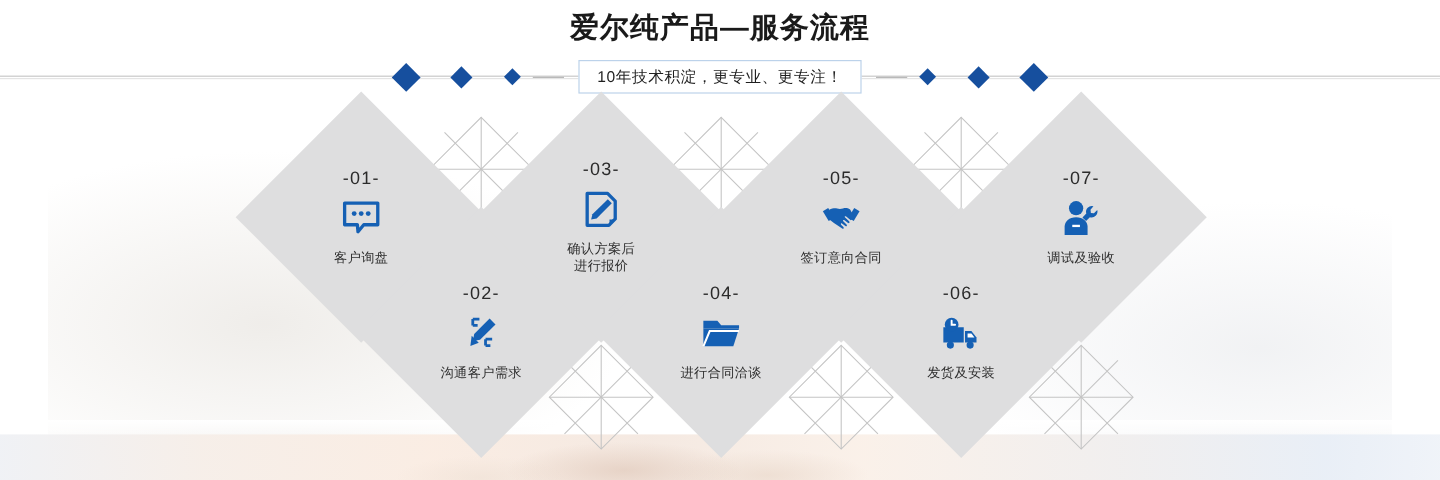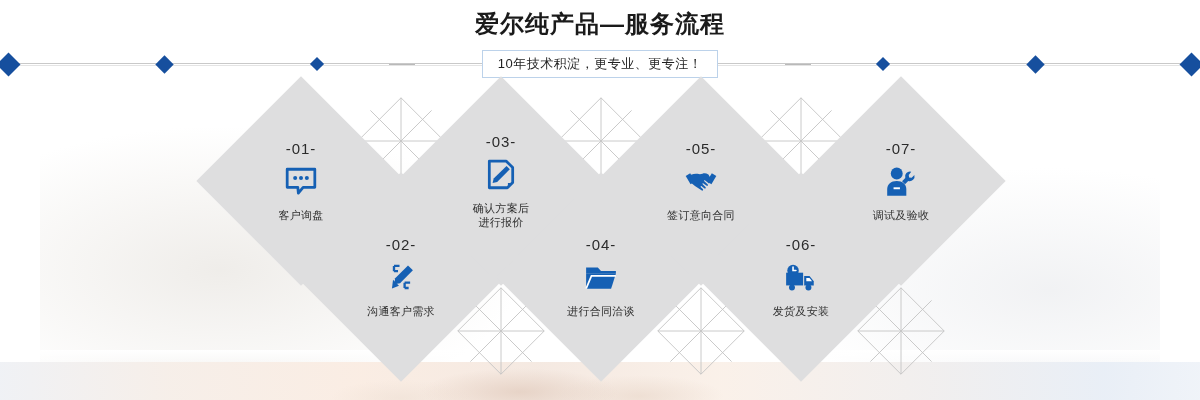--- a/index.html
+++ b/index.html
@@ -52,21 +52,21 @@
   .hdr-rule.r2{top:65px;background:#e4e4e4;}
 
   .title{
     position:absolute;left:0;top:9px;width:1200px;text-align:center;
     font-size:24px;font-weight:bold;color:#1a1a1a;letter-spacing:1px;
     line-height:30px;white-space:nowrap;
   }
 
   .subbar{
     position:absolute;left:0;top:47px;width:1200px;height:34px;
-    display:flex;align-items:center;justify-content:space-between;gap:12px;
+    display:flex;align-items:center;justify-content:center;gap:12px;
   }
   .dia{transform:rotate(45deg);background:#164F9E;flex:0 0 auto;}
   .dia.l{width:17px;height:17px;}
   .dia.m{width:13px;height:13px;}
   .dia.s{width:10px;height:10px;}
   .gap{width:7px;flex:0 0 auto;}
   .connector{width:26px;height:1px;background:#b9b9b9;flex:0 0 auto;}
 
   .subbox{
     flex:0 0 auto;border:1px solid #bcd2ea;background:#ffffff;

